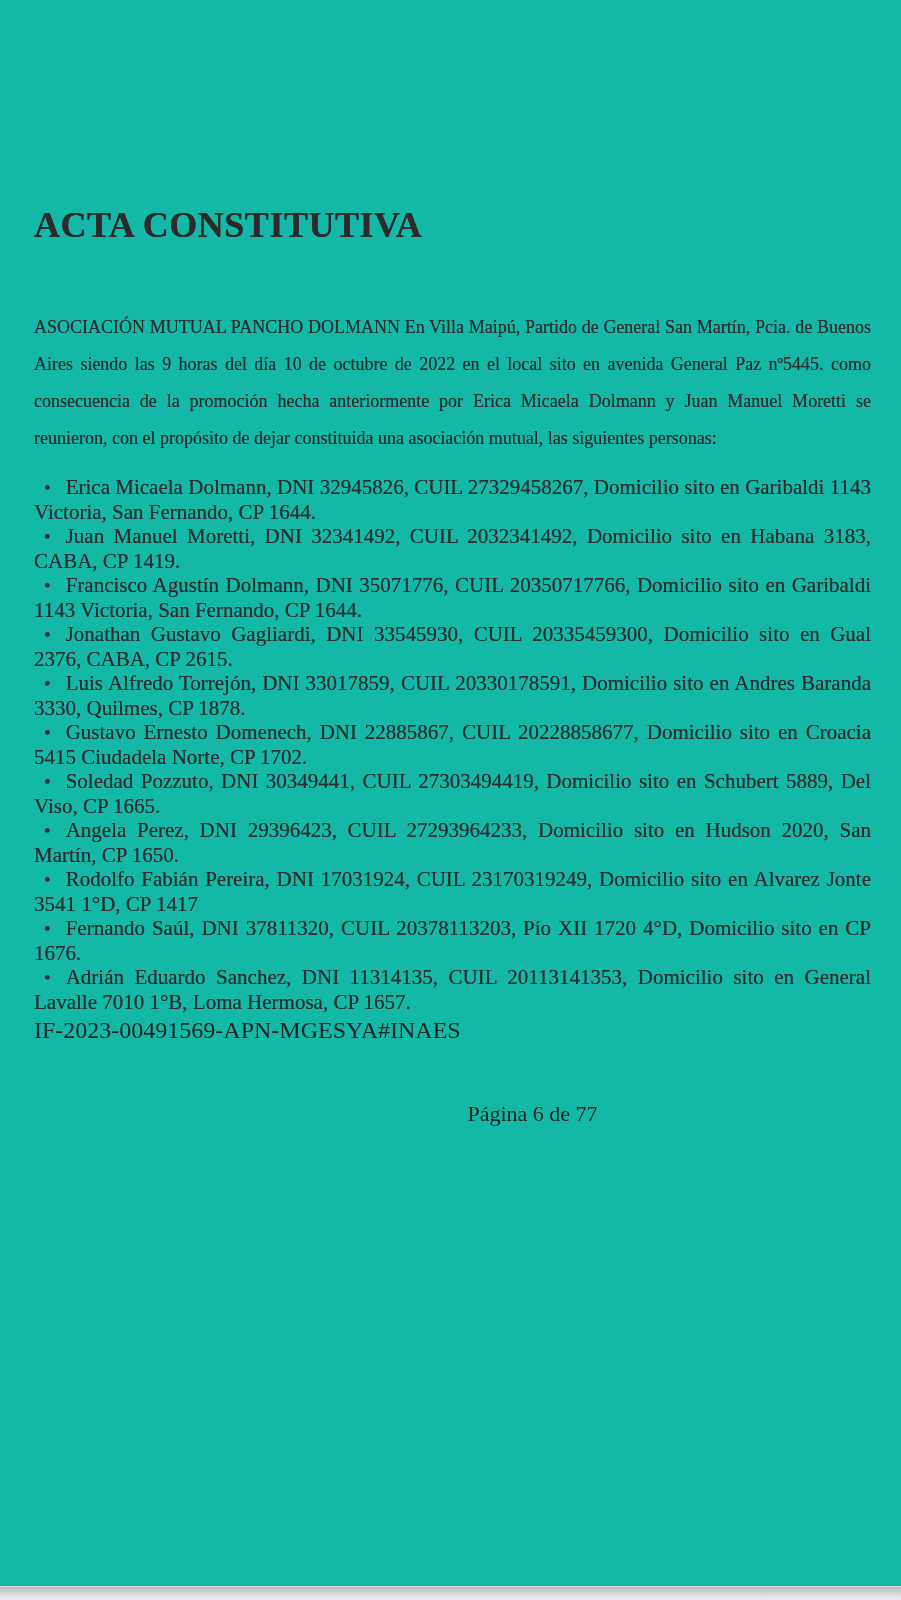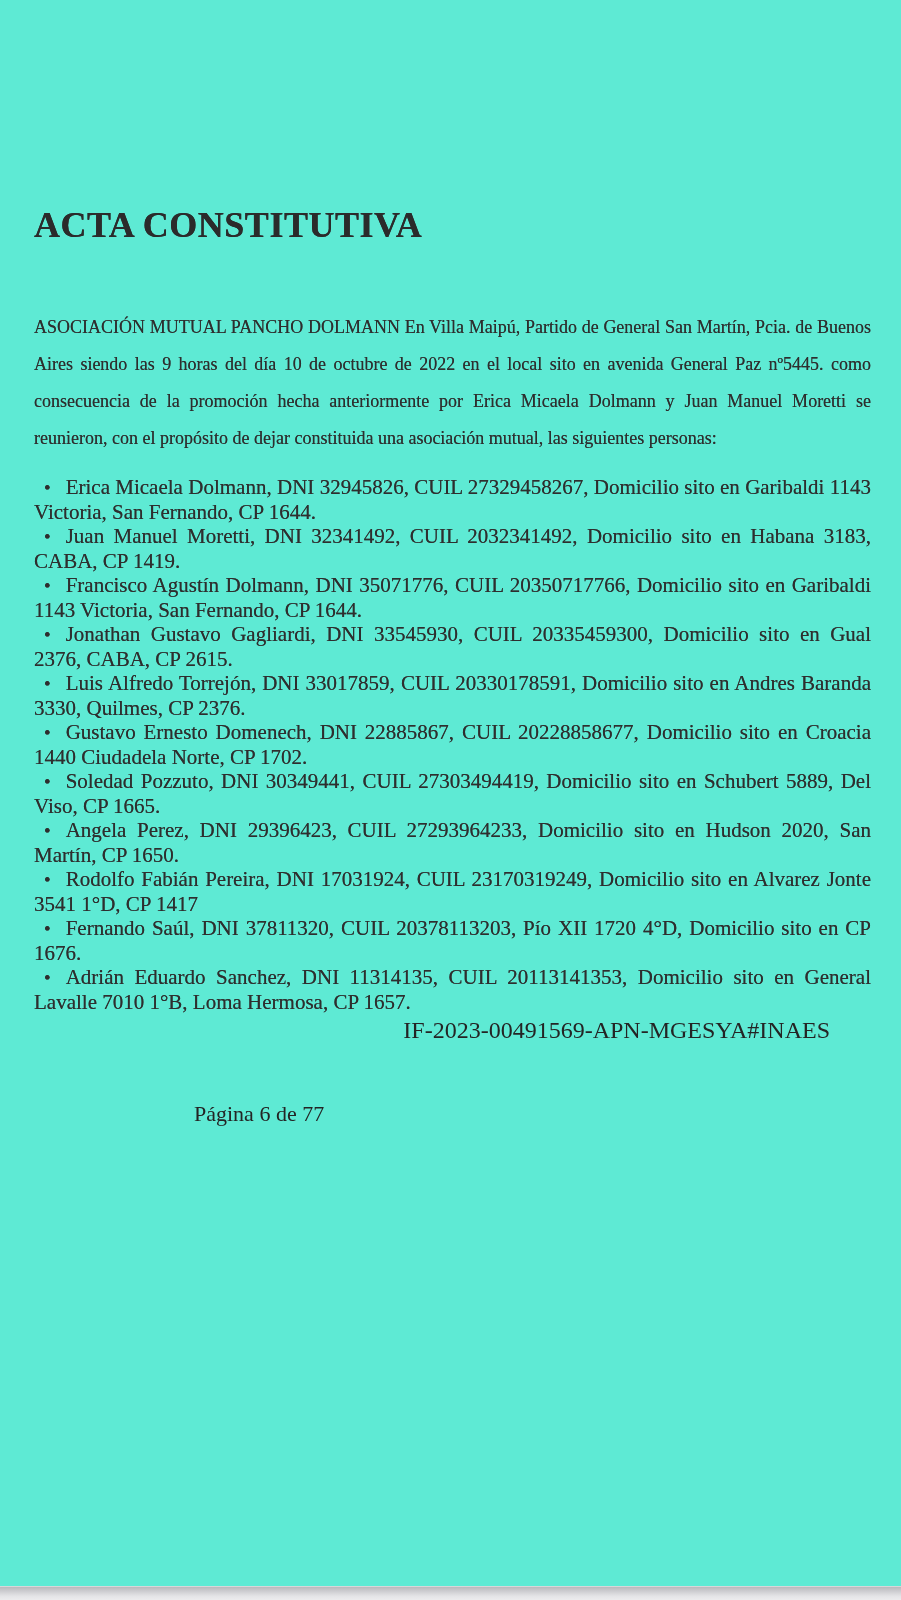--- a/index.html
+++ b/index.html
@@ -4,21 +4,21 @@
 <style>
   html, body {
     margin: 0;
     padding: 0;
     background: #ffffff;
   }
   .page {
     position: relative;
     width: 901px;
     height: 1600px;
-    background: #5eead4;
+    background: #14b8a6;
     overflow: hidden;
     font-family: "Liberation Serif", serif;
     color: #2e2e2e;
   }
   .content {
     padding: 204px 30px 0 34px;
   }
   .doc-title {
     margin: 0 0 62px 0;
     font-size: 36px;
@@ -49,28 +49,29 @@
     text-shadow: 0 0 0.3px rgba(46,46,46,0.75);
   }
   .bullet {
     display: inline;
     margin-right: 15px;
     font-size: 19px;
   }
   .doc-reference {
     margin-top: 2px;
     padding-right: 41px;
-    text-align: right;
+    text-align: left;
     font-size: 24px;
     color: #242424;
     line-height: 28px;
   }
   .page-number {
     margin-top: 57px;
     padding-left: 160px; 
+    text-align: center;
     font-size: 22px;
     color: #242424;
     line-height: 26px;
   }
   .bottom-bar {
     position: absolute;
     left: 0;
     bottom: 0;
     width: 100%;
     height: 13px;
@@ -86,22 +87,22 @@
 
     <h1 class="doc-title">ACTA CONSTITUTIVA</h1>
 
     <p class="intro">ASOCIACIÓN MUTUAL PANCHO DOLMANN En Villa Maipú, Partido de General San Martín, Pcia. de Buenos Aires siendo las 9 horas del día 10 de octubre de 2022 en el local sito en avenida General Paz nº5445. como consecuencia de la promoción hecha anteriormente por Erica Micaela Dolmann y Juan Manuel Moretti se reunieron, con el propósito de dejar constituida una asociación mutual, las siguientes personas:</p>
 
     <ul class="participants">
       <li><span class="bullet">•</span><span>Erica Micaela Dolmann, DNI 32945826, CUIL 27329458267, Domicilio sito en Garibaldi 1143 Victoria, San Fernando, CP 1644.</span></li>
       <li><span class="bullet">•</span><span>Juan Manuel Moretti, DNI 32341492, CUIL 2032341492, Domicilio sito en Habana 3183, CABA, CP 1419.</span></li>
       <li><span class="bullet">•</span><span>Francisco Agustín Dolmann, DNI 35071776, CUIL 20350717766, Domicilio sito en Garibaldi 1143 Victoria, San Fernando, CP 1644.</span></li>
       <li><span class="bullet">•</span><span>Jonathan Gustavo Gagliardi, DNI 33545930, CUIL 20335459300, Domicilio sito en Gual 2376, CABA, CP 2615.</span></li>
-      <li><span class="bullet">•</span><span>Luis Alfredo Torrejón, DNI 33017859, CUIL 20330178591, Domicilio sito en Andres Baranda 3330, Quilmes, CP 2376.</span></li>
-      <li><span class="bullet">•</span><span>Gustavo Ernesto Domenech, DNI 22885867, CUIL 20228858677, Domicilio sito en Croacia 1440 Ciudadela Norte, CP 1702.</span></li>
+      <li><span class="bullet">•</span><span>Luis Alfredo Torrejón, DNI 33017859, CUIL 20330178591, Domicilio sito en Andres Baranda 3330, Quilmes, CP 1878.</span></li>
+      <li><span class="bullet">•</span><span>Gustavo Ernesto Domenech, DNI 22885867, CUIL 20228858677, Domicilio sito en Croacia 5415 Ciudadela Norte, CP 1702.</span></li>
       <li><span class="bullet">•</span><span>Soledad Pozzuto, DNI 30349441, CUIL 27303494419, Domicilio sito en Schubert 5889, Del Viso, CP 1665.</span></li>
       <li><span class="bullet">•</span><span>Angela Perez, DNI 29396423, CUIL 27293964233, Domicilio sito en Hudson 2020, San Martín, CP 1650.</span></li>
       <li><span class="bullet">•</span><span>Rodolfo Fabián Pereira, DNI 17031924, CUIL 23170319249, Domicilio sito en Alvarez Jonte 3541 1°D, CP 1417</span></li>
       <li><span class="bullet">•</span><span>Fernando Saúl, DNI 37811320, CUIL 20378113203, Pío XII 1720 4°D, Domicilio sito en CP 1676.</span></li>
       <li><span class="bullet">•</span><span>Adrián Eduardo Sanchez, DNI 11314135, CUIL 20113141353, Domicilio sito en General Lavalle 7010 1°B, Loma Hermosa, CP 1657.</span></li>
     </ul>
 
     <div class="doc-reference">IF-2023-00491569-APN-MGESYA#INAES</div>
 
     <div class="page-number">Página 6 de 77</div>

